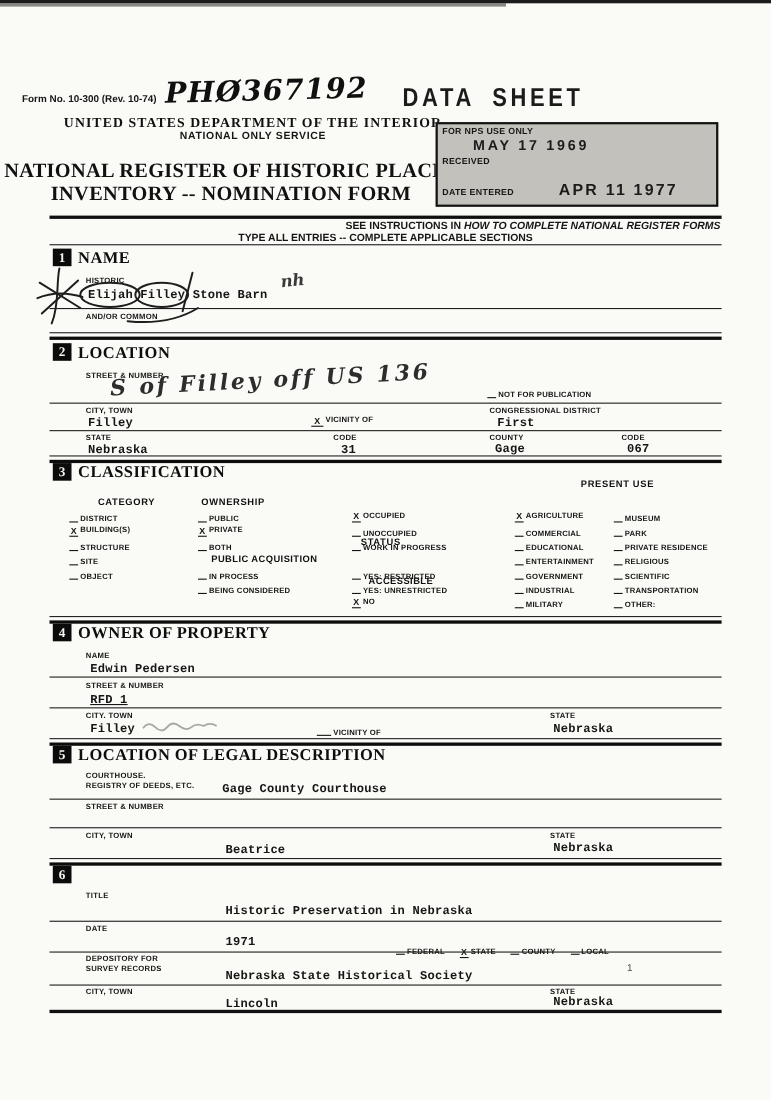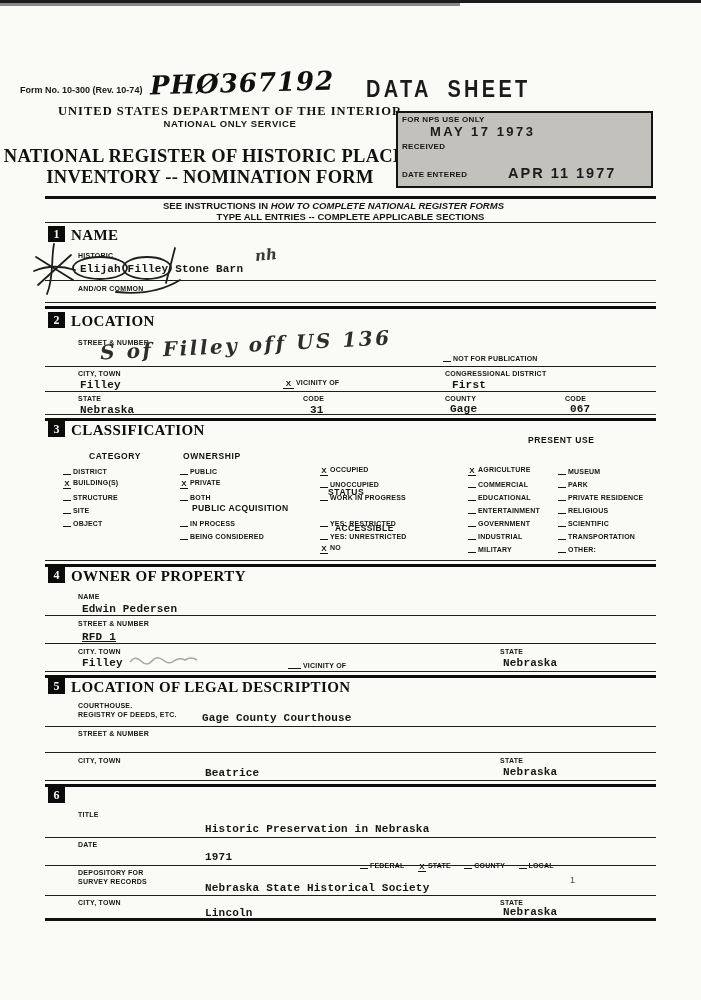--- a/index.html
+++ b/index.html
@@ -42,28 +42,28 @@
   <div class="stamp" style="left:366px;top:76px;font-size:21px;letter-spacing:3.5px;word-spacing:8px;transform:scale(.95,1.12);transform-origin:left top;">DATA SHEET</div>
 
   <div class="abs serif-head" style="left:25px;top:104px;width:410px;text-align:center;font-size:12.5px;letter-spacing:1px;">UNITED STATES DEPARTMENT OF THE INTERIOR</div>
   <div class="abs" style="left:25px;top:119px;width:410px;text-align:center;font:bold 9.5px/1 'Liberation Sans',sans-serif;letter-spacing:.6px;">NATIONAL ONLY SERVICE</div>
 
   <div class="abs serif-head" style="left:0px;top:146px;width:420px;text-align:center;font-size:18.5px;letter-spacing:.3px;">NATIONAL REGISTER OF HISTORIC PLACES</div>
   <div class="abs serif-head" style="left:0px;top:167px;width:420px;text-align:center;font-size:18.5px;letter-spacing:.3px;">INVENTORY -- NOMINATION FORM</div>
 
   <div class="npsbox">
     <div class="abs" style="left:4px;top:3px;font:bold 8px/1 'Liberation Sans',sans-serif;letter-spacing:.3px;">FOR NPS USE ONLY</div>
-    <div class="stamp" style="left:32px;top:11px;font-size:13px;letter-spacing:2.5px;">MAY 17 1973</div>
+    <div class="stamp" style="left:32px;top:11px;font-size:13px;letter-spacing:2.5px;">MAY 17 1969</div>
     <div class="abs" style="left:4px;top:30px;font:bold 8px/1 'Liberation Sans',sans-serif;letter-spacing:.3px;">RECEIVED</div>
     <div class="abs" style="left:4px;top:58px;font:bold 8px/1 'Liberation Sans',sans-serif;letter-spacing:.3px;">DATE ENTERED</div>
     <div class="stamp" style="left:110px;top:52px;font-size:14.5px;letter-spacing:2px;">APR 11 1977</div>
   </div>
 
   <div class="bar" style="left:45px;top:196px;width:611px;"></div>
-  <div class="abs" style="left:28px;top:201px;width:611px;text-align:center;font:bold 9.5px/1 'Liberation Sans',sans-serif;">
+  <div class="abs" style="left:44px;top:201px;width:611px;text-align:right;font:bold 9.5px/1 'Liberation Sans',sans-serif;">
     <span>SEE INSTRUCTIONS IN </span><span style="font-style:italic;">HOW TO COMPLETE NATIONAL REGISTER FORMS</span>
   </div>
   <div class="abs" style="left:45px;top:212px;width:611px;text-align:center;font:bold 9.5px/1 'Liberation Sans',sans-serif;">TYPE ALL ENTRIES -- COMPLETE APPLICABLE SECTIONS</div>
   <div class="rule" style="left:45px;top:222px;width:611px;"></div>
 
   <div class="sect-num" style="left:48px;top:226px;">1</div>
   <div class="sect-title" style="left:71px;top:228px;">NAME</div>
 
   <div class="lbl" style="left:78px;top:252px;">HISTORIC</div>
   <div class="typed" style="left:80px;top:263px;">Elijah Filley Stone Barn</div>

